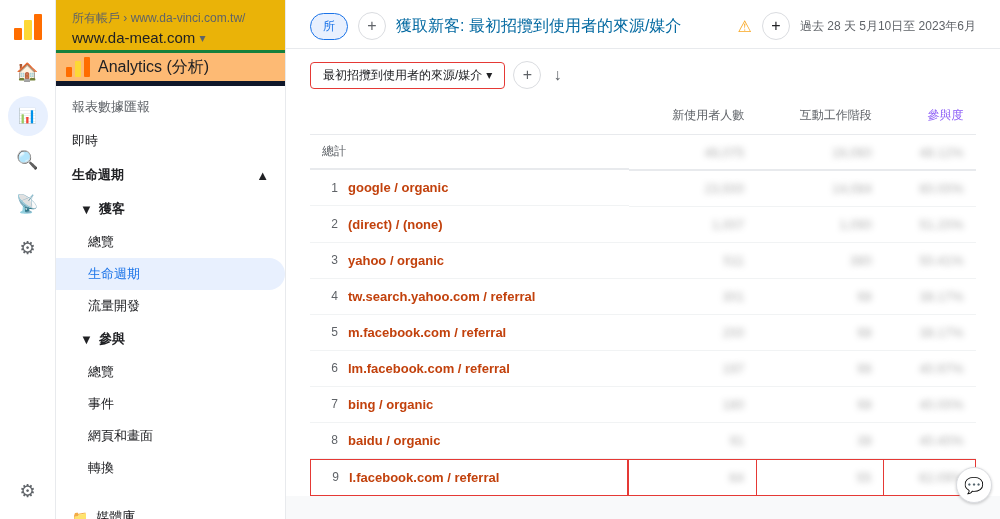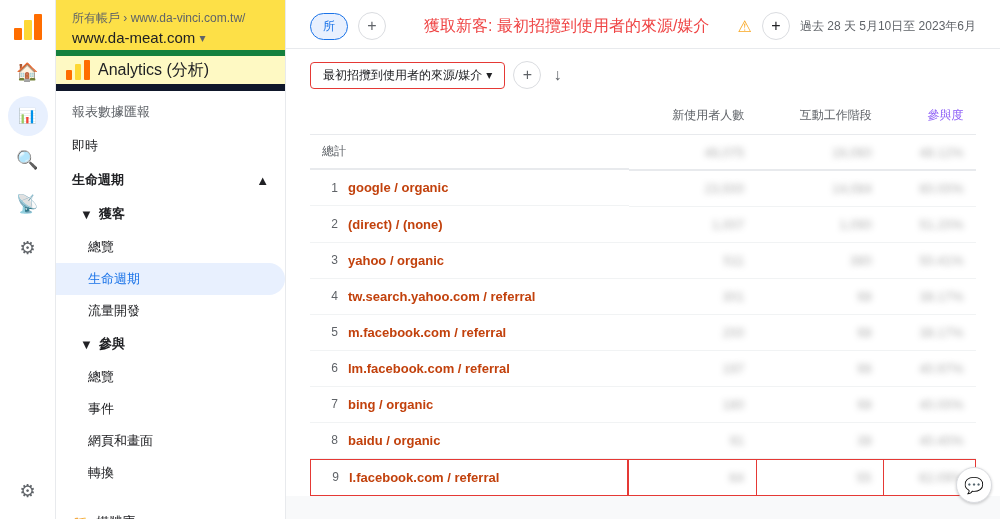--- a/index.html
+++ b/index.html
@@ -109,23 +109,22 @@
       padding: 4px 12px;
       font-size: 12px;
       color: #1a73e8;
       display: flex;
       align-items: center;
       gap: 4px;
     }
     .page-title {
       font-size: 16px;
       font-weight: 500;
-      color: #ef4444;
+      color: #0369a1;
       flex: 1;
-      margin-left: 28px;
     }
     .date-info {
       font-size: 12px;
       color: #5f6368;
       white-space: nowrap;
     }
     .report-controls {
       display: flex;
       align-items: center;
       padding: 12px 24px 8px;
@@ -221,33 +220,33 @@
   <div class="nav-icon">🏠</div>
   <div class="nav-icon active" style="font-size:15px;">📊</div>
   <div class="nav-icon">🔍</div>
   <div class="nav-icon">📡</div>
   <div class="nav-icon">⚙</div>
   <div class="nav-spacer"></div>
   <div class="nav-icon">⚙</div>
 </div>
 
 <div class="sidebar">
-  <div style="padding:10px 16px 4px; background:#fde047; border-bottom:6px solid #15803d;">
+  <div style="padding:10px 16px 4px; background:#eab308; border-bottom:3px solid #15803d;">
     <div style="font-size:12px;color:#5f6368;margin-bottom:2px;">
       <span>所有帳戶</span>
       <span>›</span>
       <span>www.da-vinci.com.tw/</span>
     </div>
     <div style="display:flex;align-items:center;gap:4px;">
       <span style="font-size:15px;font-weight:500;color:#202124;">www.da-meat.com</span>
       <span style="font-size:12px;color:#5f6368;">▾</span>
     </div>
   </div>
 
-  <div style="display:flex;align-items:center;padding:0 8px;height:48px;gap:4;background:#fef9c3;border-bottom:7px solid #0f172a;justify-content:center;">
+  <div style="display:flex;align-items:center;padding:0 8px;height:48px;gap:4;background:#fdba74;border-bottom:5px solid #0f172a;justify-content:center;">
     <div style="display:flex;align-items:center;gap:4px;flex:1;">
       <div style="display:flex;align-items:center;gap:6px;">
         <svg viewBox="0 0 28 28" width="28" height="28">
           <rect x="2" y="14" width="6" height="10" rx="1" fill="#FF6D00"></rect>
           <rect x="11" y="8" width="6" height="16" rx="1" fill="#FDD835"></rect>
           <rect x="20" y="4" width="6" height="20" rx="1" fill="#FF6D00"></rect>
         </svg>
         <span style="font-size:16px;font-weight:400;color:#202124;">Analytics (分析)</span>
       </div>
     </div>

